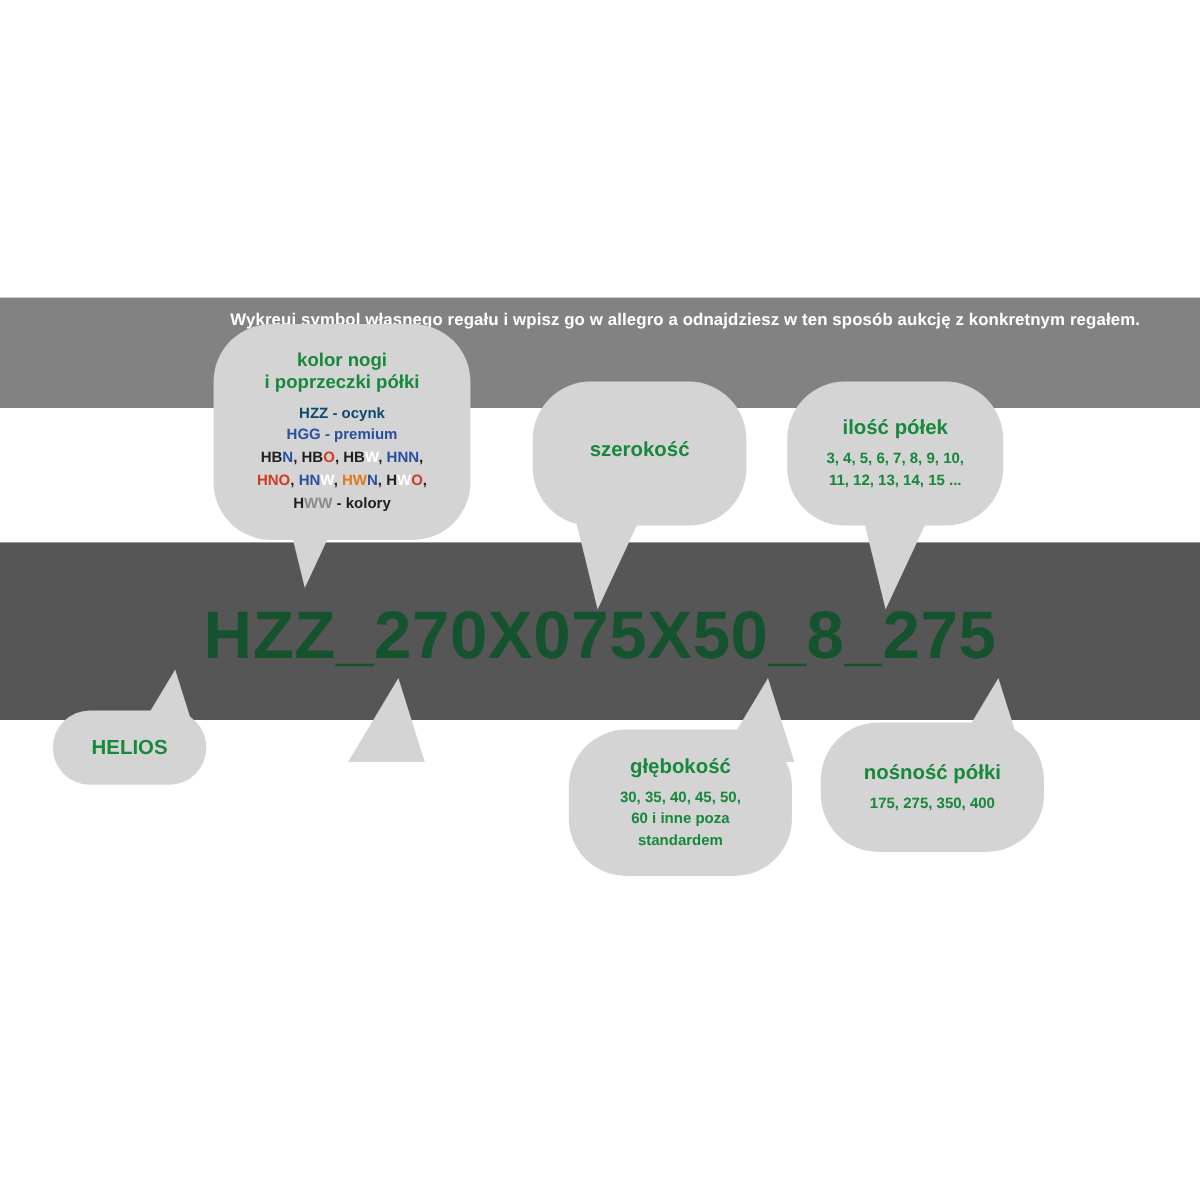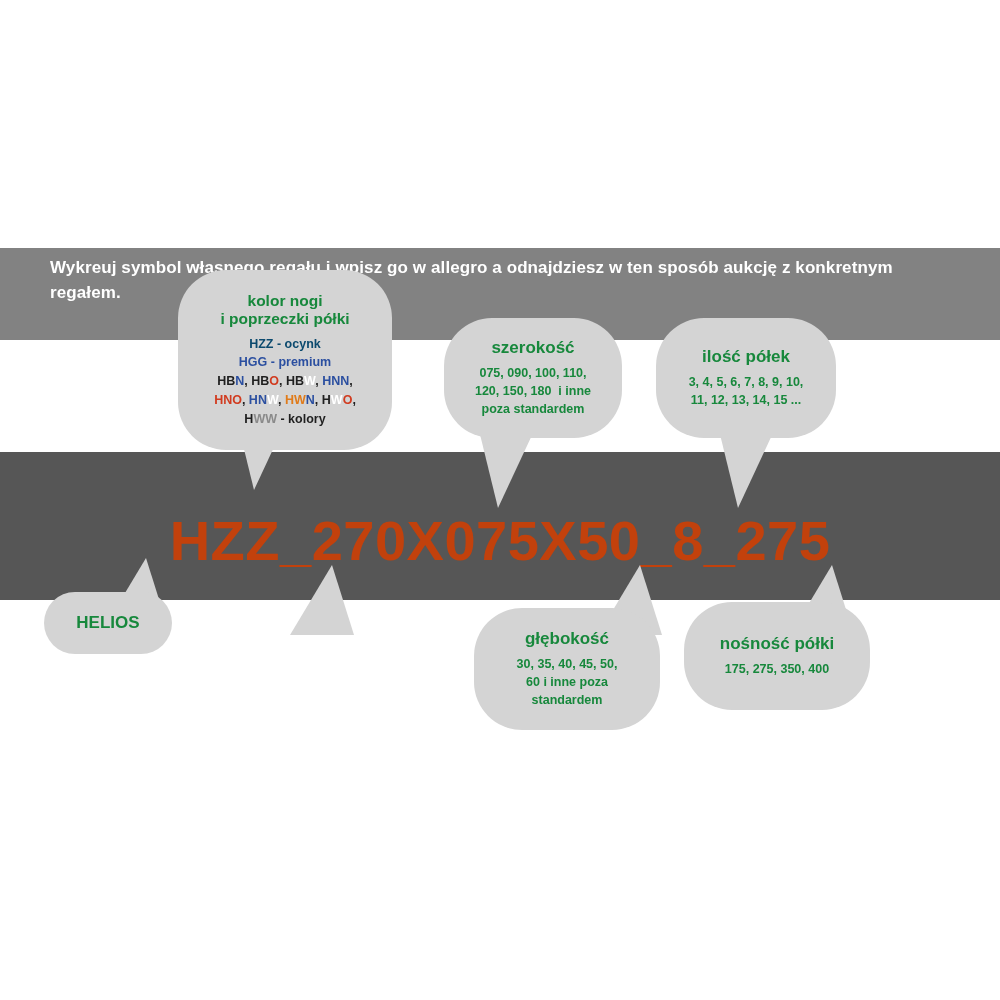--- a/index.html
+++ b/index.html
@@ -36,36 +36,36 @@
     height: 148px;
     background: #565656;
   }
 
   
   .header-text {
     position: absolute;
     top: 256px;
     left: 50px;
     width: 900px;
-    text-align: left;
+    text-align: right;
     color: #ffffff;
-    font-size: 17px;
+    font-size: 14px;
     font-weight: bold;
     line-height: 1.45;
     letter-spacing: 0.1px;
   }
 
   
   .code-text {
     position: absolute;
-    top: 508px;
+    top: 496px;
     left: 0;
     width: 1000px;
     text-align: center;
-    color: #c2410c;
+    color: #14532d;
     font-size: 56px;
     font-weight: bold;
     letter-spacing: 0.5px;
   }
 
   
   .bubble {
     position: absolute;
     background: #d4d4d4;
     border-radius: 48px;
@@ -159,23 +159,20 @@
       <div class="clr-line"><span class="c-green">HZZ</span><span class="c-green"> - ocynk</span></div>
       <div class="clr-line"><span class="c-blue">HGG</span><span class="c-blue"> - premium</span></div>
       <div class="clr-line"><span class="c-dark">HB</span><span class="c-blue">N</span><span class="c-dark">, </span><span class="c-dark">HB</span><span class="c-red">O</span><span class="c-dark">, </span><span class="c-dark">HB</span><span class="c-white">W</span><span class="c-dark">, </span><span class="c-blue">HNN</span><span class="c-dark">,</span></div>
       <div class="clr-line"><span class="c-red">HNO</span><span class="c-dark">, </span><span class="c-blue">HN</span><span class="c-white">W</span><span class="c-dark">, </span><span class="c-orange">HW</span><span class="c-blue">N</span><span class="c-dark">, </span><span class="c-dark">H</span><span class="c-white">W</span><span class="c-red">O</span><span class="c-dark">,</span></div>
       <div class="clr-line"><span class="c-dark">H</span><span class="c-grey">WW</span><span class="c-dark"> - kolory</span></div>
     </div>
   </div>
 
   <div class="bubble" style="left:444px; top:318px; width:178px; height:120px;">
     <div class="b-title">szerokość</div>
-    <div class="b-body">
-      075, 090, 100, 110,<br>120, 150, 180&nbsp; i inne<br>poza standardem
-    </div>
   </div>
 
   <div class="bubble" style="left:656px; top:318px; width:180px; height:120px;">
     <div class="b-title">ilość półek</div>
     <div class="b-body">
       3, 4, 5, 6, 7, 8, 9, 10,<br>11, 12, 13, 14, 15 ...
     </div>
   </div>
 
   <div class="bubble plain" style="left:44px; top:592px; width:128px; height:62px;">

